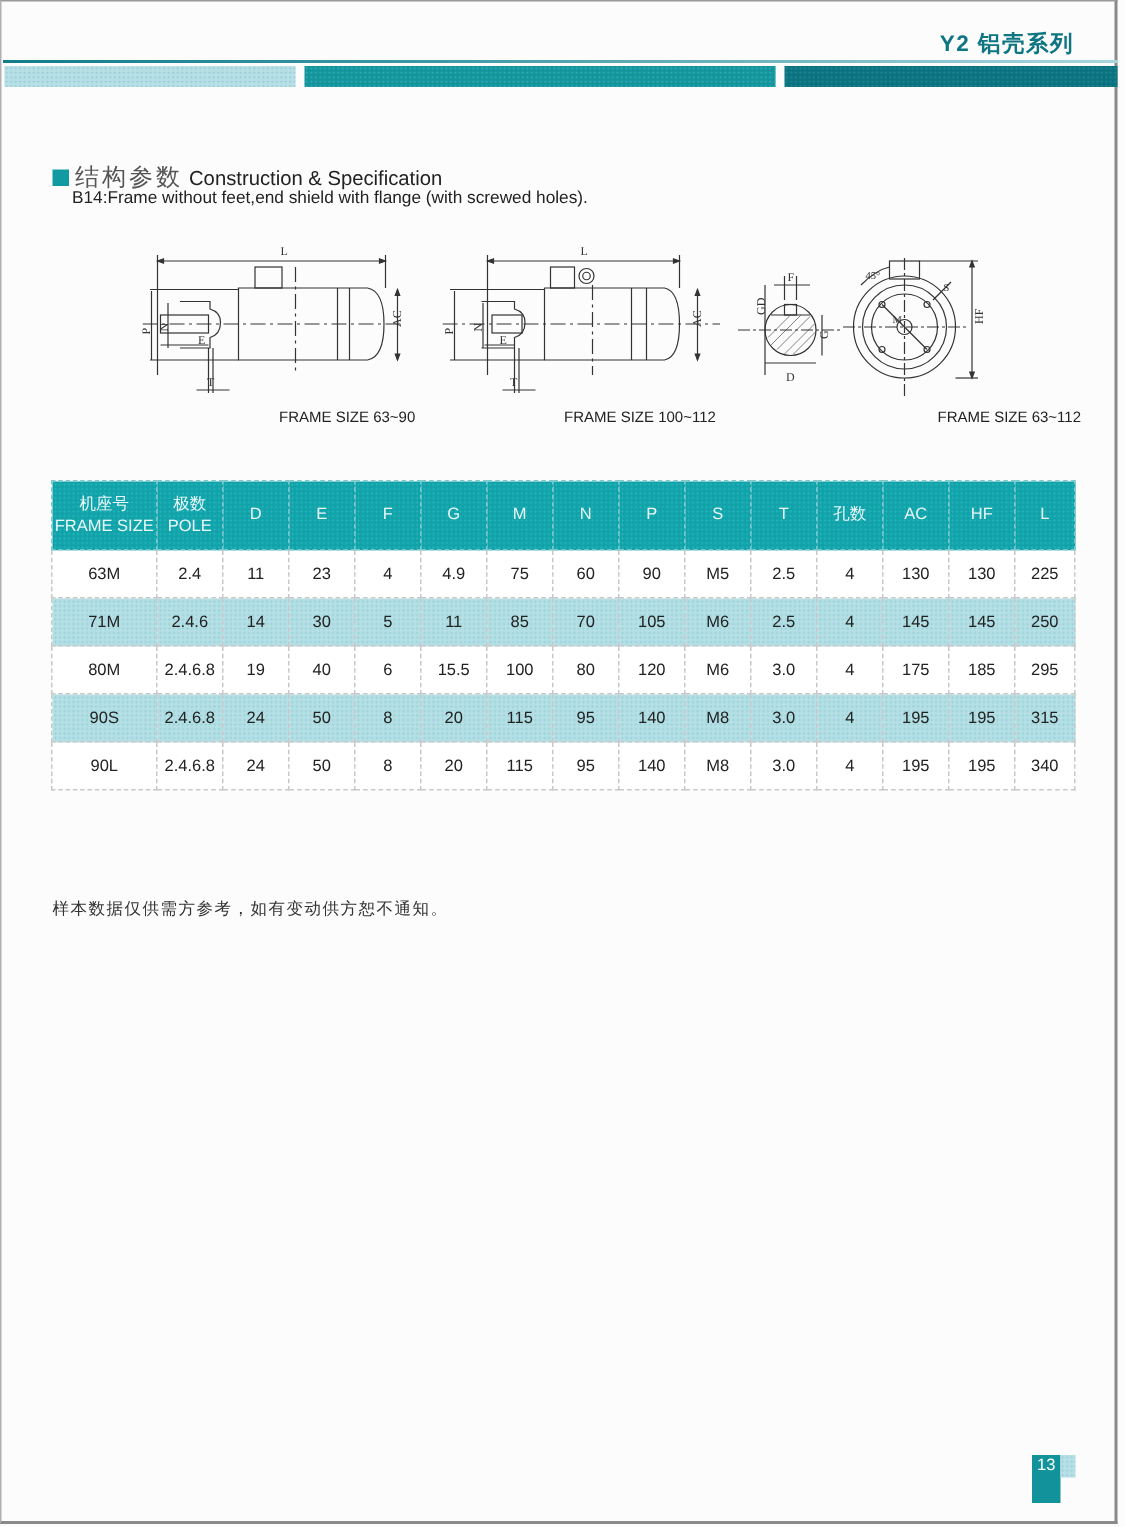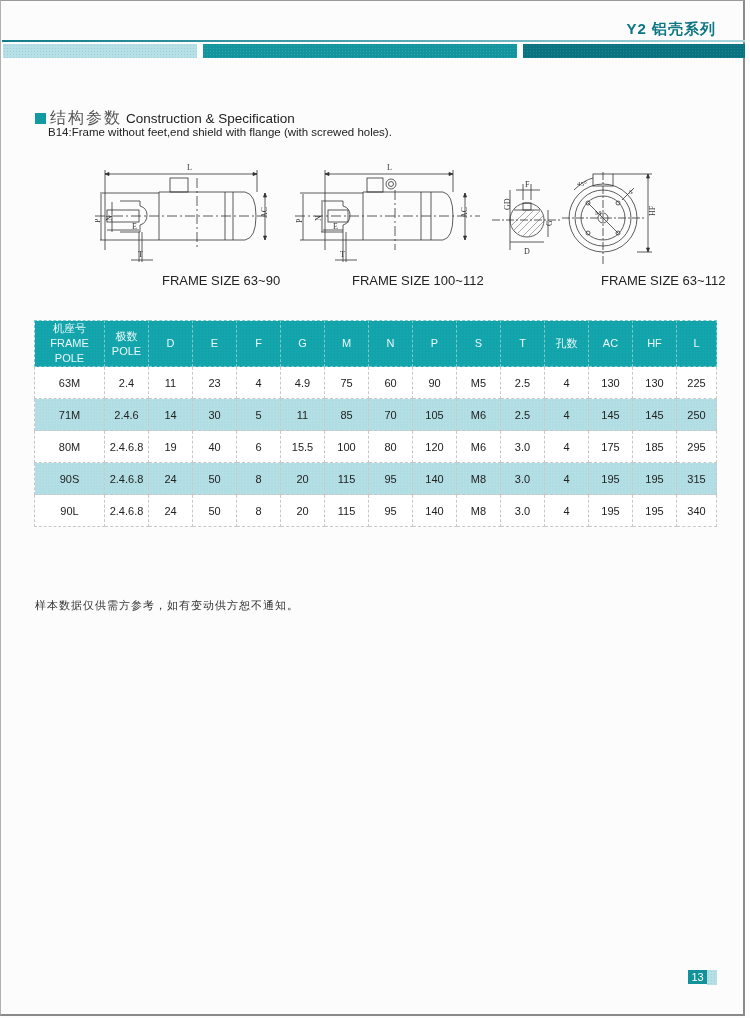--- a/index.html
+++ b/index.html
@@ -46,21 +46,21 @@
 
     .section-head { position: absolute; left: 35px; top: 108px; display: flex; align-items: center; }
     .section-square { width: 11px; height: 11px; background: #129aa2; margin-right: 4px; }
     .section-cn { font-family: "DejaVu Serif", serif; font-size: 16px; color: #555; letter-spacing: 2px; margin-right: 4px; }
     .section-en { font-size: 13.5px; color: #222; }
     .subtitle { position: absolute; left: 48px; top: 126px; font-size: 11.5px; color: #222; }
 
     .diagram { position: absolute; }
     .diagram svg { display: block; }
     .diag-caption {
-      position: absolute; font-size: 13px; color: #222; white-space: nowrap;
+      position: absolute; font-size: 10px; color: #222; white-space: nowrap; margin-left: 24px;
     }
 
     table.spec {
       position: absolute; left: 34px; top: 320px; width: 682px;
       border-collapse: collapse; table-layout: fixed;
       font-size: 11px;
     }
     table.spec th, table.spec td {
       border: 1px dashed #c8c8c8; text-align: center; padding: 0;
     }
@@ -81,21 +81,21 @@
     table.spec tr.plain td { background: #ffffff; }
 
     .note {
       position: absolute; left: 35px; top: 598px; font-size: 11px;
       font-family: "DejaVu Serif", serif; color: #333; letter-spacing: 1px;
     }
     .page-num {
       position: absolute; left: 688px; top: 970px; display: flex;
     }
     .page-num-box {
-      width: 19px; height: 14px; background: #12939b; color: #fff;
+      width: 19px; height: 32px; background: #12939b; color: #fff;
       font-size: 11px; text-align: center; line-height: 15px;
     }
     .page-num-tail {
       width: 10px; height: 15px; background-color: #b6dfe6;
       background-image: radial-gradient(#9fcfd9 0.7px, transparent 0.8px);
       background-size: 3px 3px;
     }
   </style>
 </head>
 <body>
@@ -254,21 +254,21 @@
       <col style="width:44px">
       <col style="width:44px">
     <col style="width:44px">
       <col style="width:44px">
       <col style="width:40px">
   </colgroup>
   <thead>
     <tr>
       <th>
           <div>机座号</div>
-          <div>FRAME POLE</div>
+          <div>FRAME SIZE</div>
         </th>
       <th>
           <div>极数</div>
           <div>POLE</div>
         </th>
       <th>D</th>
       <th>E</th>
       <th>F</th>
       <th>G</th>
       <th>M</th>

